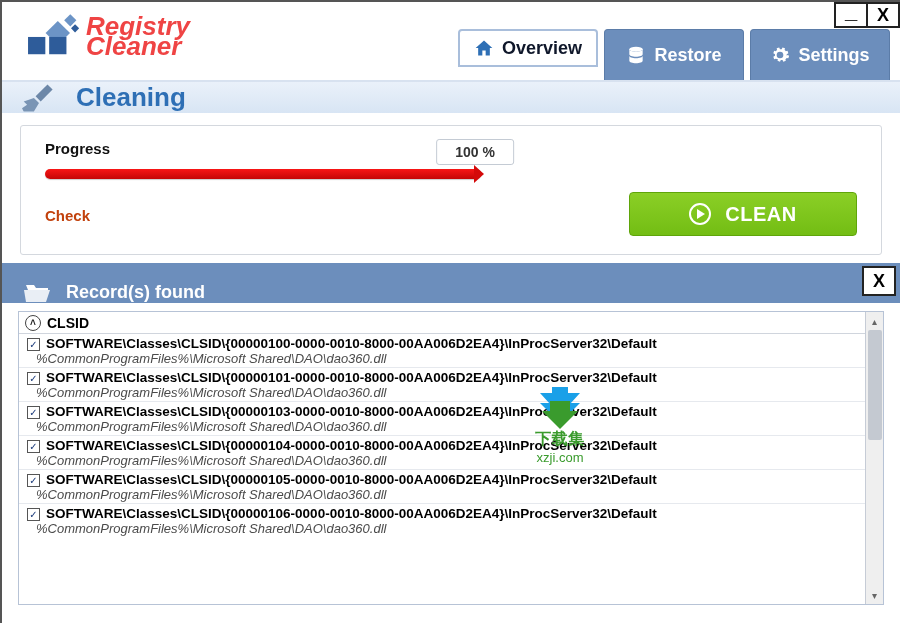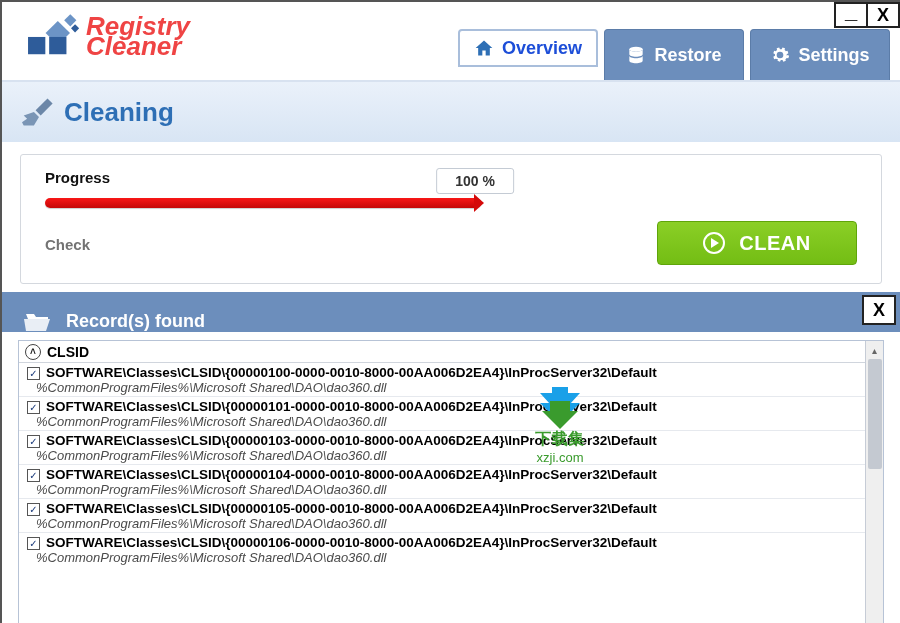--- a/index.html
+++ b/index.html
@@ -47,33 +47,33 @@
     border-radius: 4px 4px 0 0;
     color: #fff;
     display: flex; align-items: center; justify-content: center;
     gap: 8px;
     font-size: 18px; font-weight: 600;
     cursor: pointer;
     padding: 0 12px;
   }
   .tab.active {
     background: #fff;
-    color: #1d4ed8;
+    color: #0f172a;
     border: 2px solid #a9bedb;
     height: 38px;
     margin-bottom: -2px;
   }
   .tab svg { width: 20px; height: 20px; }
 
   
   .section-bar {
-    height: 60px;
+    height: 31px;
     background: linear-gradient(#eaf1fa, #d8e5f4);
     display: flex; align-items: center;
-    padding-left: 20px; gap: 8px;
+    padding-left: 20px; gap: 20px;
   }
   .section-bar .title {
     color: #2e6fb5; font-size: 26px; font-weight: 700;
   }
   .brush-icon { width: 34px; height: 28px; color:#7a95b5; }
 
   
   .card {
     margin: 12px 18px 0 18px;
     border: 1px solid #d4d8de;
@@ -102,26 +102,26 @@
   .progress-badge {
     position: absolute;
     left: 430px; top: -30px;
     transform: translateX(-50%);
     background: #fff; border: 1px solid #c4cbd4;
     border-radius: 3px;
     padding: 4px 18px;
     font-weight: 600; color: #333;
     font-size: 14px;
   }
-  .check-lbl { margin-top: 28px; font-size: 15px; font-weight: 700; color: #737373; }
+  .check-lbl { margin-top: 28px; font-size: 15px; font-weight: 700; color: #c2410c; }
 
   .clean-btn {
     position: absolute;
     right: 24px; bottom: 18px;
-    width: 200px; height: 44px;
+    width: 228px; height: 44px;
     background: linear-gradient(#8bcf26, #73bd14);
     border: 1px solid #5fa50a;
     border-radius: 4px;
     color: #fff;
     display: flex; align-items: center; justify-content: center; gap: 14px;
     font-size: 20px; font-weight: 600; letter-spacing: .5px;
     cursor: pointer;
   }
   .clean-btn .play {
     width: 22px; height: 22px; border-radius: 50%;

